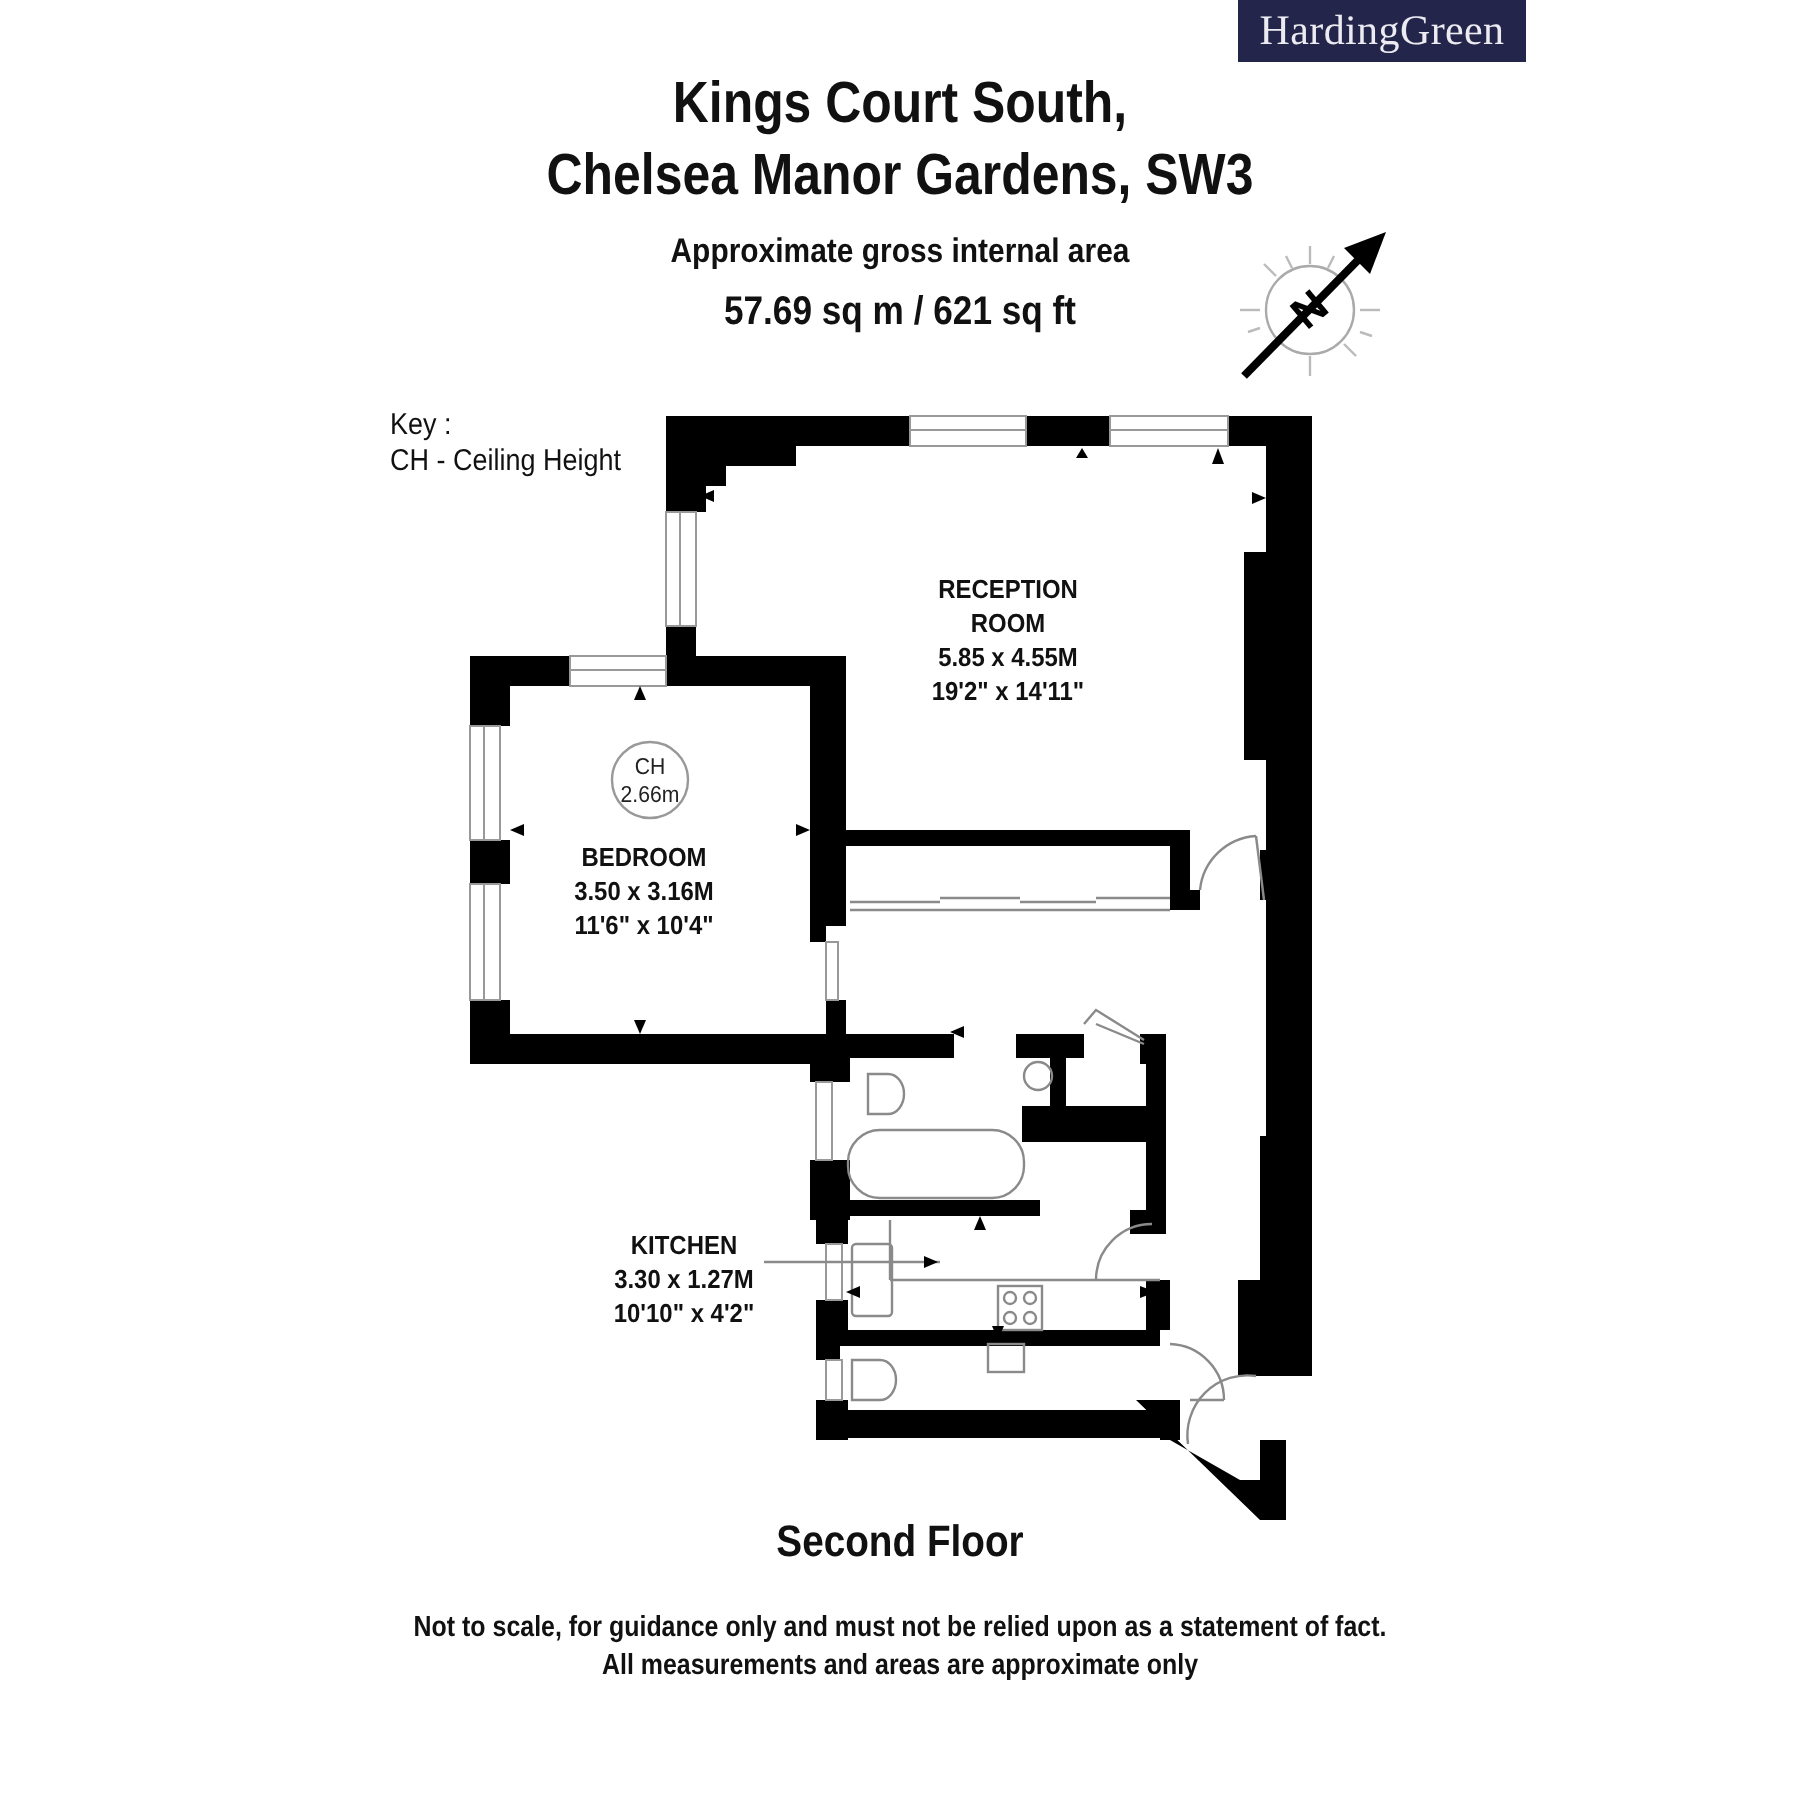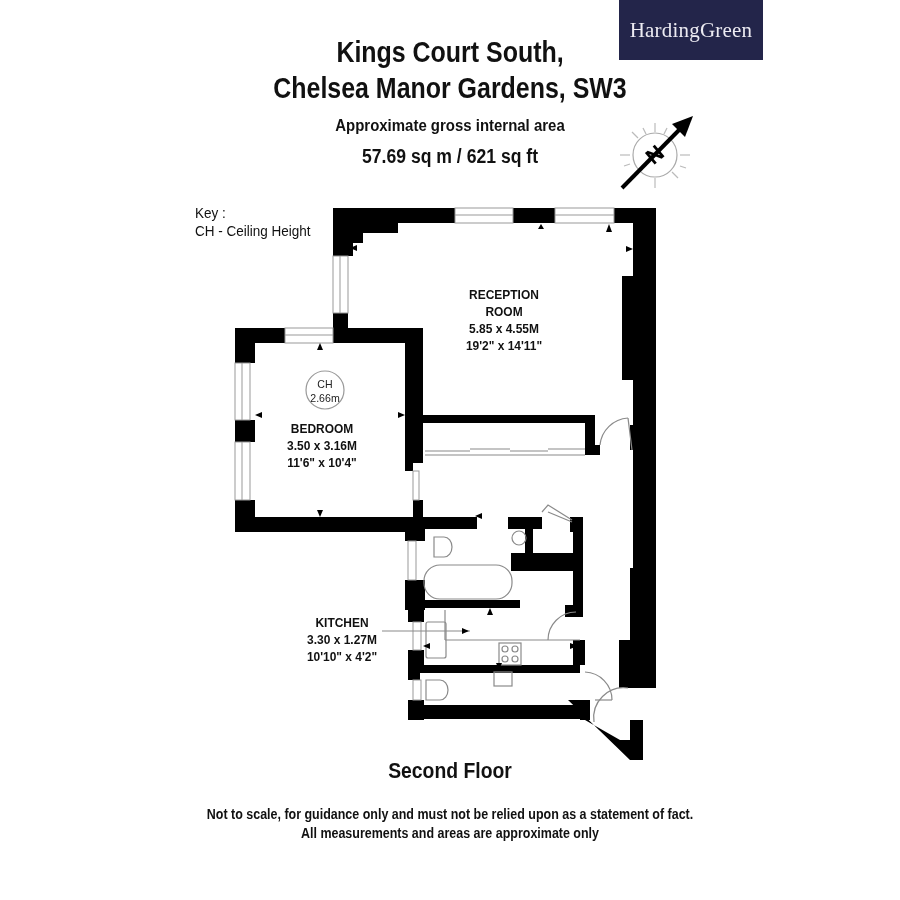--- a/index.html
+++ b/index.html
@@ -1,17 +1,17 @@
 <!DOCTYPE html>
 <html><head>
 <meta charset="utf-8">
 <style>
   html, body { margin:0; padding:0; background:#ffffff; }
   body { width:900px; height:900px; position:relative; overflow:hidden; font-family:"Liberation Sans", sans-serif; color:#111; }
-  .logo { position:absolute; left:619px; top:0; width:144px; height:60px; background:#23254a; color:#ecebf2; display:flex; align-items:center; justify-content:center; font-family:"Liberation Serif", serif; font-size:21px; letter-spacing:0.2px; }
+  .logo { position:absolute; left:619px; top:0; width:144px; height:31px; background:#23254a; color:#ecebf2; display:flex; align-items:center; justify-content:center; font-family:"Liberation Serif", serif; font-size:21px; letter-spacing:0.2px; }
   .title { position:absolute; left:0; width:900px; text-align:center; font-weight:bold; }
   .t1 { top:36px; font-size:29px; transform:scaleX(0.86); }
   .t2 { top:72px; font-size:29px; transform:scaleX(0.86); }
   .t3 { top:116px; font-size:17px; transform:scaleX(0.88); }
   .t4 { top:145px; font-size:20px; transform:scaleX(0.88); }
   .key { position:absolute; left:195px; top:204px; font-size:15px; line-height:18px; transform:scaleX(0.9); transform-origin:left top; }
   svg.plan { position:absolute; left:0; top:0; }
   .lbl { position:absolute; text-align:center; font-weight:bold; font-size:13px; line-height:17px; transform:scaleX(0.92); }
   .floor { position:absolute; left:0; width:900px; top:758px; text-align:center; font-weight:bold; font-size:22px; transform:scaleX(0.88); }
   .disc { position:absolute; left:0; width:900px; text-align:center; font-weight:bold; font-size:14.5px; transform:scaleX(0.86); }

